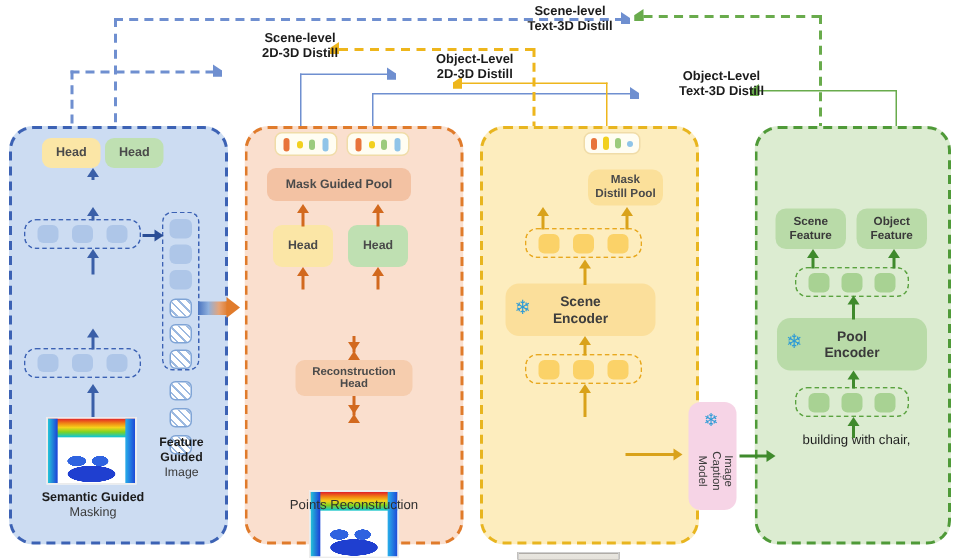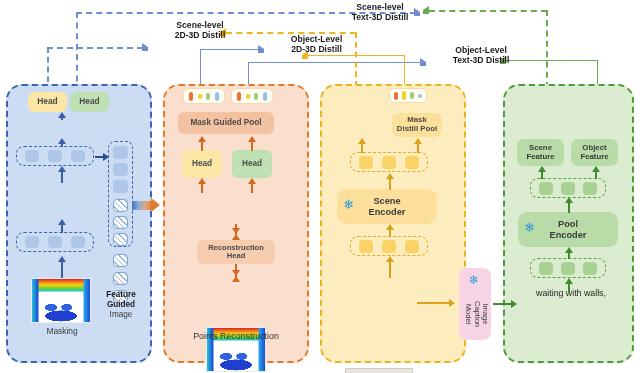--- a/index.html
+++ b/index.html
@@ -220,20 +220,21 @@
         linear-gradient(180deg,#e0202a 0px,#f07f15 3px,#f6d21a 6px,#7ed321 9px,#18c6c9 12px,rgba(255,255,255,0) 13px),
         #ffffff;"></div>
     <div style="position:absolute;left:6px;top:5px;right:6px;height:3px;background:#ffffff;opacity:.0;"></div>
   </div>
   <div class="ar up a-blue" style="left:61px;top:256px;height:22px;">
     <div class="shaft" style="height:17px;"></div>
       <div class="headp"></div>
   </div>
 
   <div class="cap" style="left:10px;top:326px;width:104px;font-size:8.4px;">
+    <div style="font-weight:bold;color:#1b1b1b;">Semantic Guided</div>
     <div style="color:#3a3a3a;">Masking</div>
   </div>
 
   <div class="vcol abs" style="left:108px;top:141px;width:25px;height:106px;"></div>
   <div class="vtok abs" style="left:113px;top:146px;width:15px;height:13px;"></div>
   <div class="vtok abs" style="left:113px;top:163px;width:15px;height:13px;"></div>
   <div class="vtok abs" style="left:113px;top:180px;width:15px;height:13px;"></div>
 
   <div class="vtok-hatch abs" style="left:113px;top:199px;width:15px;height:13px;">
     <div style="position:absolute;left:-8px;top:-8px;width:34px;height:30px;
@@ -459,21 +460,21 @@
     <div class="tok tok-green" style="width:14px;height:13px;"></div>
     <div class="tok tok-green" style="width:14px;height:13px;"></div>
     <div class="tok tok-green" style="width:14px;height:13px;"></div>
   </div>
   <div class="ar up a-green" style="left:568px;top:247px;height:12px;">
     <div class="shaft" style="height:7px;"></div>
       <div class="headp"></div>
   </div>
 
   <div class="cap" style="left:512px;top:288px;width:118px;font-size:8.8px;color:#1f1f1f;line-height:1.35;">
-    <div>waiting with walls,</div>
+    <div>building with chair,</div>
   </div>
   <div class="ar up a-green" style="left:568px;top:278px;height:14px;">
     <div class="shaft" style="height:9px;"></div>
       <div class="headp"></div>
   </div>
 
   <div class="ar rt a-green" style="left:493px;top:303px;width:24px;height:3px;">
     <div class="shaft" style="width:19px;background:#3f8a2c;"></div>
       <div class="headp"></div>
   </div>

